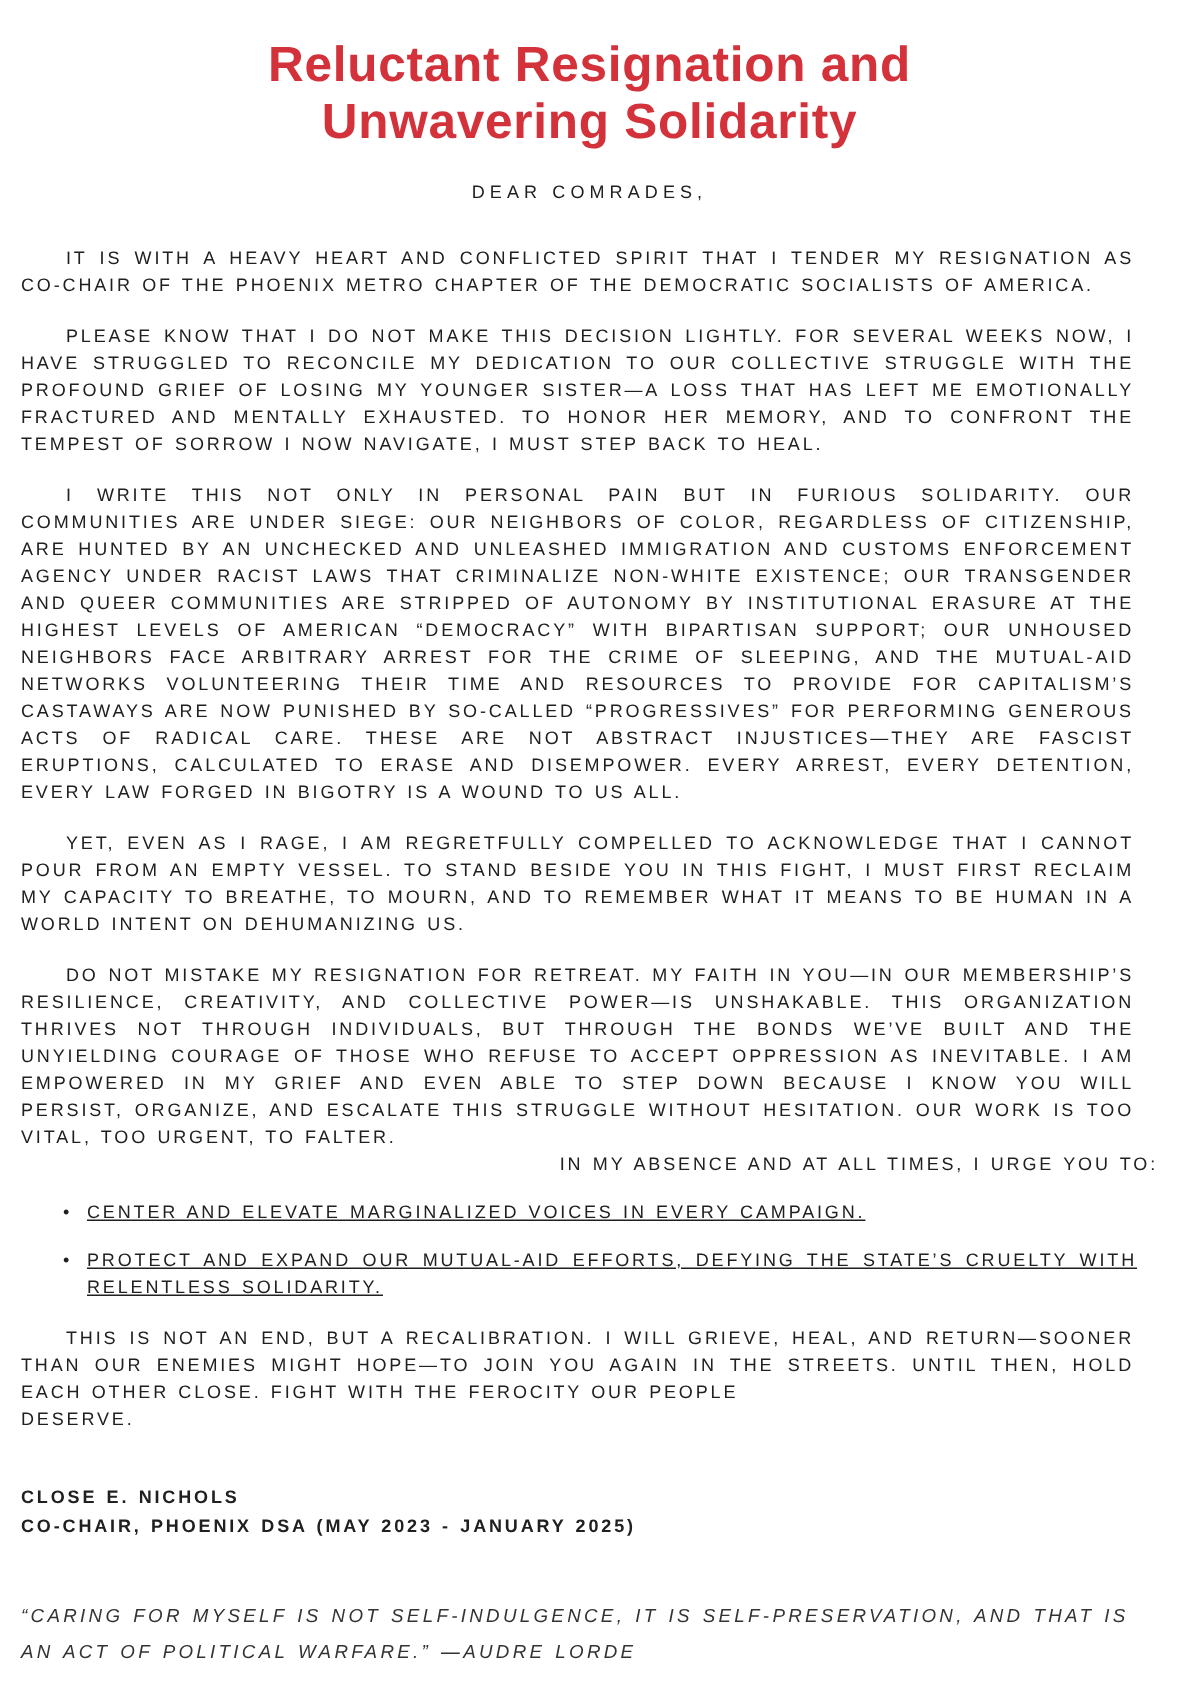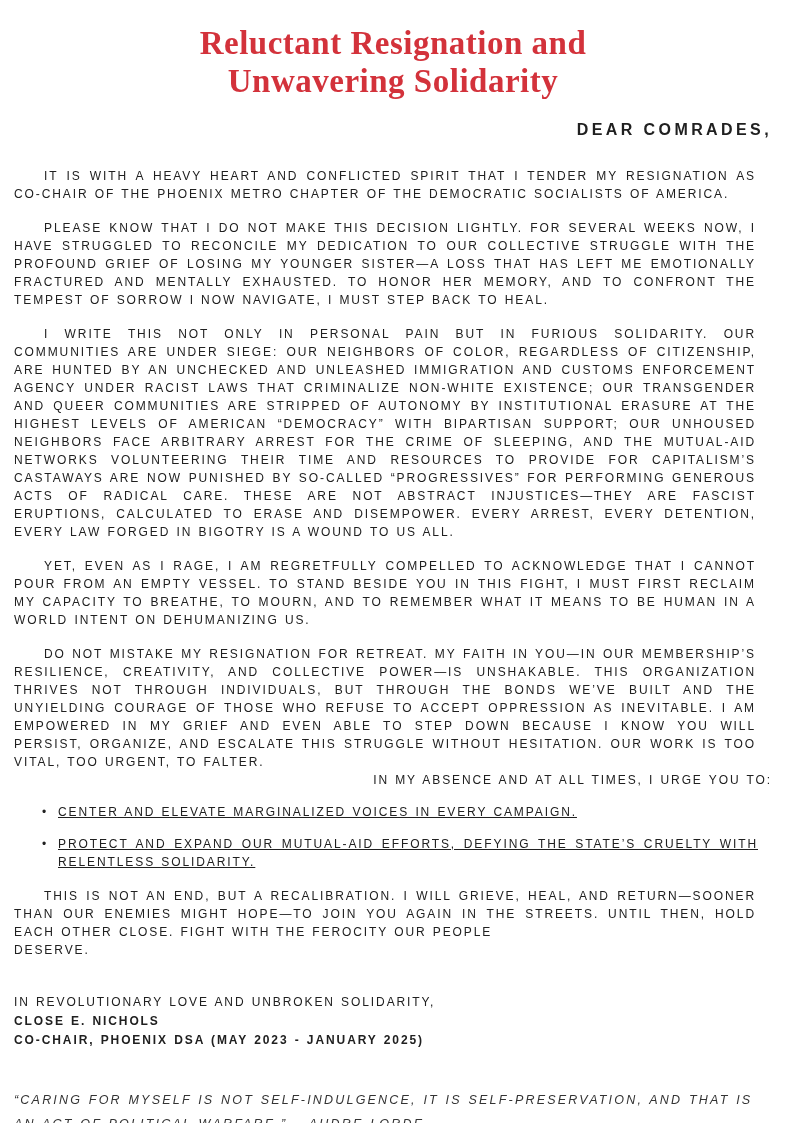--- a/index.html
+++ b/index.html
@@ -13,34 +13,34 @@
     color:var(--body-ink);
     -webkit-font-smoothing:antialiased;
   }
   .page{
     box-sizing:border-box;
     width:794px;min-height:1123px;
     padding:24px 22px 30px 14px;
     overflow:hidden;
   }
   .doc-title{
-    font-family:Liberation Serif, serif;
+    font-family:Liberation Sans, sans-serif;
     font-weight:bold;
     color:var(--title-red);
     text-align:center;
     font-size:33px;
     line-height:1.16;
     letter-spacing:0.5px;
     max-width:560px;
     margin:0 auto 20px auto;
   }
   .salutation{
-    text-align:right;
-    font-weight:bold;
-    font-size:16px;
+    text-align:center;
+    font-weight:normal;
+    font-size:12px;
     letter-spacing:3.4px;
     margin:0 0 28px 0;
   }
   .body-copy{
     font-size:12px;
     letter-spacing:1.9px;
     line-height:18px;
     word-spacing:1px;
   }
   .body-copy p{
@@ -118,21 +118,20 @@
 
     <ul class="urge-list">
       <li>CENTER AND ELEVATE MARGINALIZED VOICES IN EVERY CAMPAIGN.</li>
       <li>PROTECT AND EXPAND OUR MUTUAL-AID EFFORTS, DEFYING THE STATE’S CRUELTY WITH RELENTLESS SOLIDARITY.</li>
     </ul>
 
     <p class="preline">THIS IS NOT AN END, BUT A RECALIBRATION. I WILL GRIEVE, HEAL, AND RETURN—SOONER THAN OUR ENEMIES MIGHT HOPE—TO JOIN YOU AGAIN IN THE STREETS. UNTIL THEN, HOLD EACH OTHER CLOSE. FIGHT WITH THE FEROCITY OUR PEOPLE
 DESERVE.</p>
 
     <div class="signoff">
-      <div>IN REVOLUTIONARY LOVE AND UNBROKEN SOLIDARITY,</div>
       <div class="sig-bold">CLOSE E. NICHOLS</div>
       <div class="sig-bold">CO-CHAIR, PHOENIX DSA (MAY 2023 - JANUARY 2025)</div>
     </div>
 
     <div class="quote">“CARING FOR MYSELF IS NOT SELF-INDULGENCE, IT IS SELF-PRESERVATION, AND THAT IS AN ACT OF POLITICAL WARFARE.” —AUDRE LORDE</div>
 
   </div>
 </div>
 
 </body></html>

